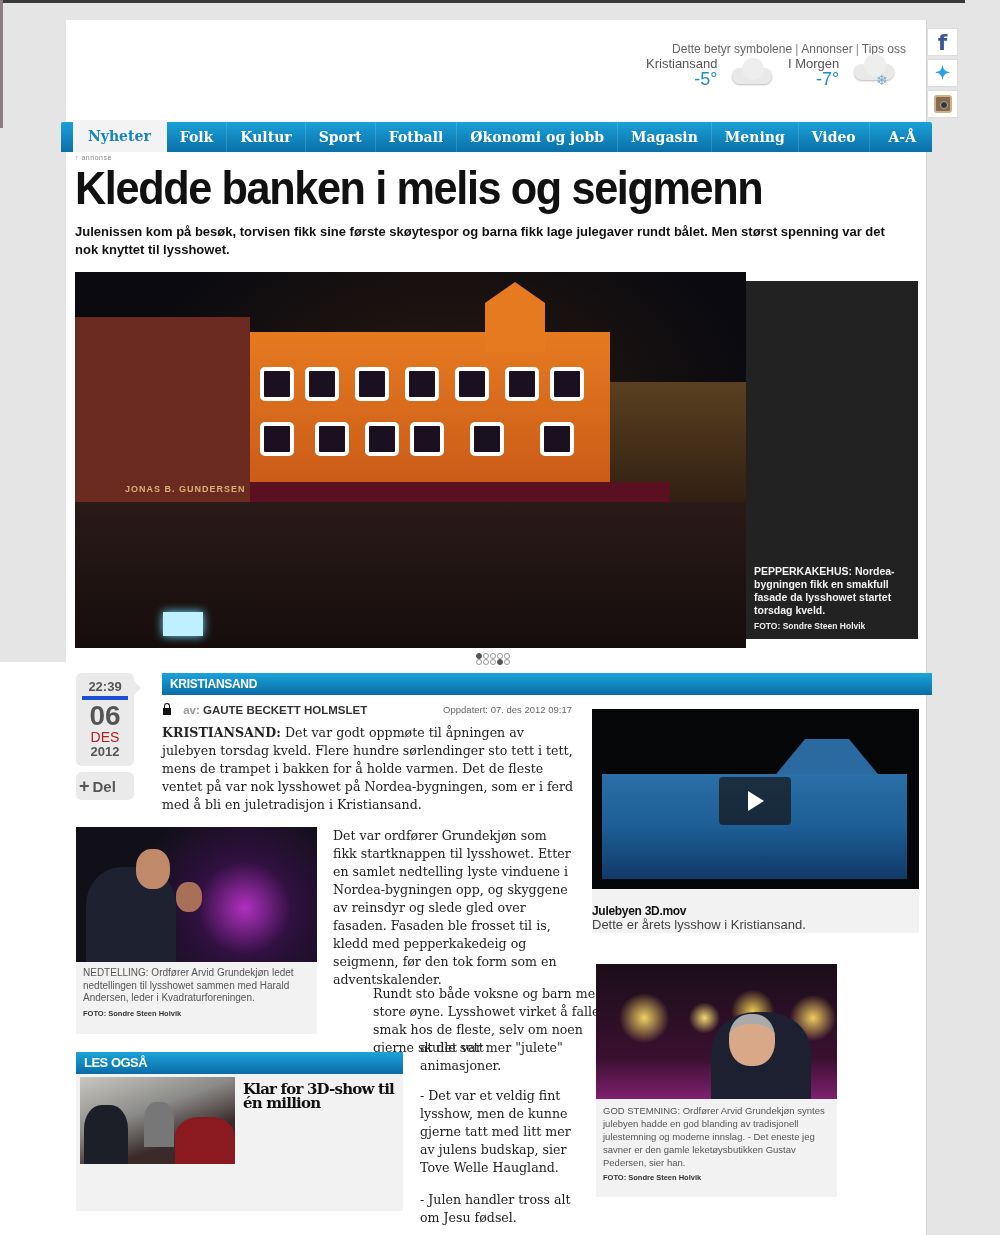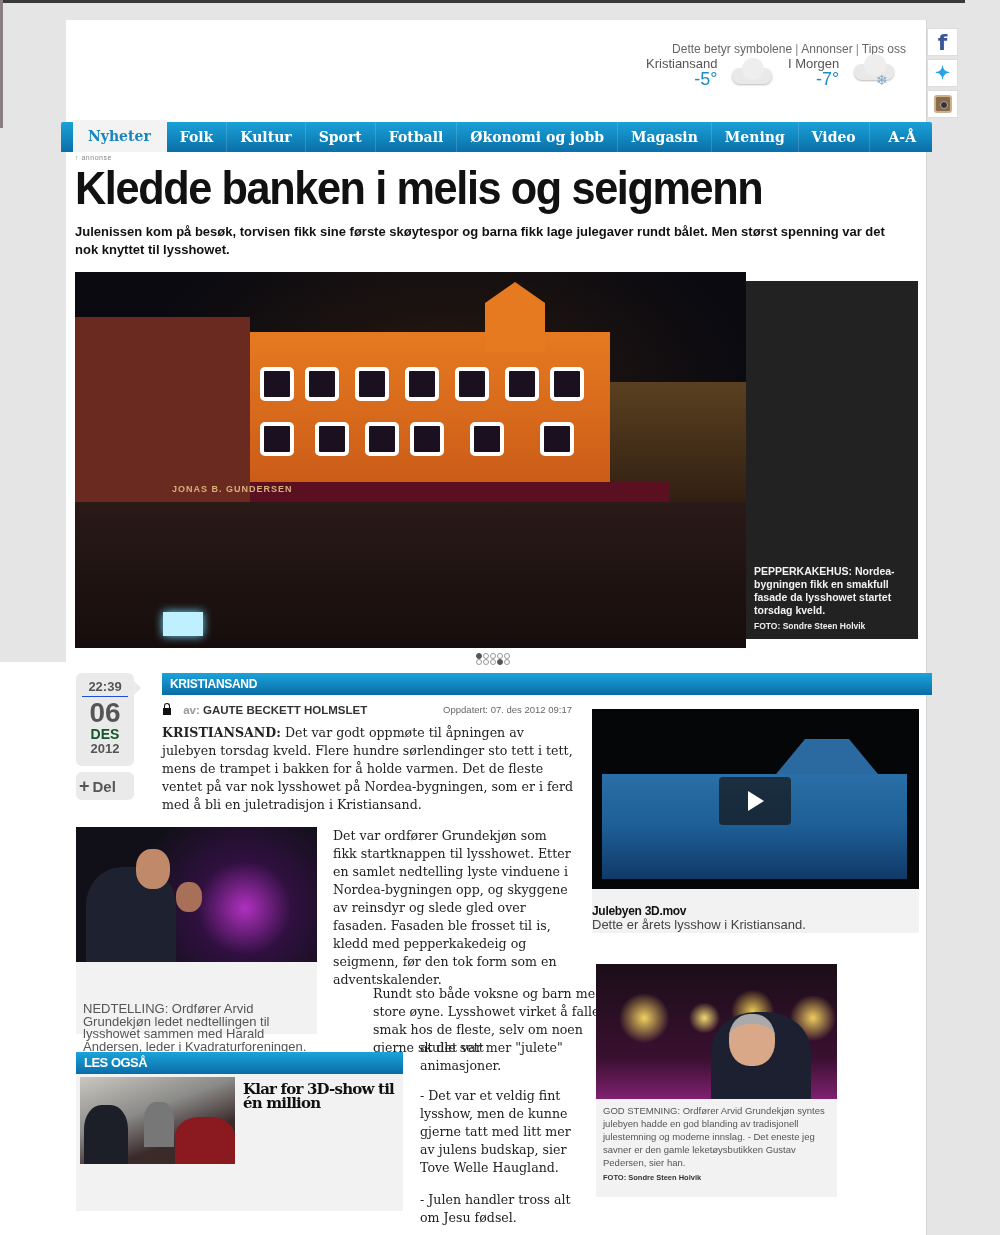--- a/index.html
+++ b/index.html
@@ -48,36 +48,36 @@
   .hero { position: absolute; left: 75px; top: 272px; width: 671px; height: 376px; background: #0b0b10; overflow: hidden; }
   .hero .sky { position: absolute; inset: 0; background: radial-gradient(ellipse at 55% 35%, #2a1a10 0%, #0a0a10 60%); }
   .hero .bld-left { position: absolute; left: 0; top: 45px; width: 175px; height: 200px; background: #6a2a20; }
   .hero .bld-main { position: absolute; left: 175px; top: 60px; width: 360px; height: 160px; background: linear-gradient(#e67a20, #c95a18); }
   .hero .gable { position: absolute; left: 390px; top: 10px; width: 100px; height: 70px; background: #e67a20; clip-path: polygon(20% 100%, 20% 30%, 50% 0, 80% 30%, 80% 100%); }
   .hero .win { position: absolute; width: 34px; height: 34px; border: 4px solid #fff; border-radius: 5px; background: #1a1020; }
   .hero .bld-right { position: absolute; left: 515px; top: 110px; width: 156px; height: 140px; background: linear-gradient(#5a4020, #2a1a10); }
   .hero .awning { position: absolute; left: 175px; top: 210px; width: 420px; height: 28px; background: #5a1020; }
   .hero .crowd { position: absolute; left: 0; top: 230px; width: 671px; height: 146px; background: linear-gradient(#2a1a18, #150d0c); }
   .hero .phone { position: absolute; left: 88px; top: 340px; width: 40px; height: 24px; background: #bff0ff; box-shadow: 0 0 10px #7df; }
-  .hero .sign { position: absolute; left: 50px; top: 212px; font-size: 9px; color: #d9b07a; font-weight: bold; letter-spacing: 1px; margin-left: 47px; }
+  .hero .sign { position: absolute; left: 50px; top: 212px; font-size: 9px; color: #d9b07a; font-weight: bold; letter-spacing: 1px; }
   .caption-dark { position: absolute; left: 746px; top: 281px; width: 172px; height: 358px; background: #222222; }
   .caption-dark .txt { position: absolute; left: 8px; top: 284px; width: 160px; font-size: 10.5px; font-weight: bold; color: #f2f2f2; line-height: 13px; }
   .caption-dark .foto { position: absolute; left: 8px; top: 340px; font-size: 8.5px; font-weight: bold; color: #eee; }
 
   .dots { position: absolute; left: 476px; top: 653px; width: 44px; }
   .dots .row { display: flex; gap: 1px; height: 6px; }
   .dots .d { width: 6px; height: 6px; border: 1px solid #999; border-radius: 50%; }
   .dots .d.on { background: #555; border-color: #555; }
 
   
   .datebadge { position: absolute; left: 76px; top: 673px; width: 58px; height: 93px; background: #eaeaea; border-radius: 6px; text-align: center; }
   .datebadge::after { content: ""; position: absolute; right: -7px; top: 8px; border-left: 7px solid #eaeaea; border-top: 7px solid transparent; border-bottom: 7px solid transparent; }
-  .datebadge .time { font-size: 13px; color: #555; font-weight: bold; padding-top: 6px; border-bottom: 1px solid #1d4ed8; margin: 0 6px; padding-bottom: 2px; }
+  .datebadge .time { font-size: 13px; color: #555; font-weight: bold; padding-top: 6px; border-bottom: 4px solid #1d4ed8; margin: 0 6px; padding-bottom: 2px; }
   .datebadge .day { font-size: 28px; font-weight: bold; color: #555; line-height: 28px; margin-top: 2px; }
-  .datebadge .mon { font-size: 14px; font-weight: bold; color: #14532d; line-height: 14px; }
+  .datebadge .mon { font-size: 14px; font-weight: normal; color: #b91c1c; line-height: 14px; }
   .datebadge .yr { font-size: 13px; font-weight: bold; color: #555; line-height: 15px; }
   .share { position: absolute; left: 76px; top: 772px; width: 58px; height: 28px; background: #eaeaea; border-radius: 6px; font-size: 15px; font-weight: bold; color: #555; display: flex; align-items: center; padding-left: 3px; }
   .share .plus { font-size: 18px; margin-right: 3px; }
 
   .sectionbar { position: absolute; left: 162px; top: 673px; width: 770px; height: 22px; background: linear-gradient(#1ba3da, #0a6ca6); color: #fff; font-weight: bold; font-size: 12px; padding-left: 8px; line-height: 22px; letter-spacing: -0.3px; }
   .byline { position: absolute; left: 162px; top: 703px; width: 410px; height: 16px; font-size: 11.5px; }
   .byline .lock { display: inline-block; width: 10px; height: 12px; position: relative; vertical-align: -1px; }
   .byline .lock::before { content: ""; position: absolute; left: 1px; top: 5px; width: 8px; height: 7px; background: #111; }
   .byline .lock::after { content: ""; position: absolute; left: 2px; top: 0; width: 4px; height: 6px; border: 1.5px solid #111; border-bottom: none; border-radius: 3px 3px 0 0; }
   .byline .av { color: #999; margin-left: 8px; font-weight: bold; }
@@ -86,21 +86,21 @@
 
   .serif { font-family: "DejaVu Serif", serif; color: #222; font-size: 12.6px; line-height: 18px; }
   .intro { position: absolute; left: 162px; top: 724px; width: 412px; }
   .intro b { font-weight: bold; }
 
   .inlinefig { position: absolute; left: 76px; top: 827px; width: 241px; height: 207px; background: #f2f2f2; }
   .inlinefig .img { width: 241px; height: 135px; background: radial-gradient(circle at 70% 60%, #b030c0 0%, #301040 25%, #111018 60%); position: relative; overflow: hidden; }
   .inlinefig .img .p1 { position: absolute; left: 10px; top: 40px; width: 90px; height: 95px; background: #1e2230; border-radius: 40% 40% 0 0; }
   .inlinefig .img .f1 { position: absolute; left: 60px; top: 22px; width: 34px; height: 40px; background: #c08a6a; border-radius: 45%; }
   .inlinefig .img .f2 { position: absolute; left: 100px; top: 55px; width: 26px; height: 30px; background: #a87058; border-radius: 45%; }
-  .inlinefig .cap { font-size: 13px; color: #555; padding: 5px 7px 0; line-height: 12.5px; margin-top: 36px; }
+  .inlinefig .cap { font-size: 10px; color: #555; padding: 5px 7px 0; line-height: 12.5px; }
   .inlinefig .foto { font-size: 7.5px; font-weight: bold; color: #333; padding: 4px 7px 0; }
 
   .col2 { position: absolute; left: 333px; width: 240px; }
   .p2 { top: 827px; }
   .p3 { top: 985px; margin-left: 40px; }
   .col3 { position: absolute; left: 420px; width: 155px; }
   .p3b { top: 1039px; }
   .p4 { top: 1087px; }
   .p5 { top: 1191px; }
 

